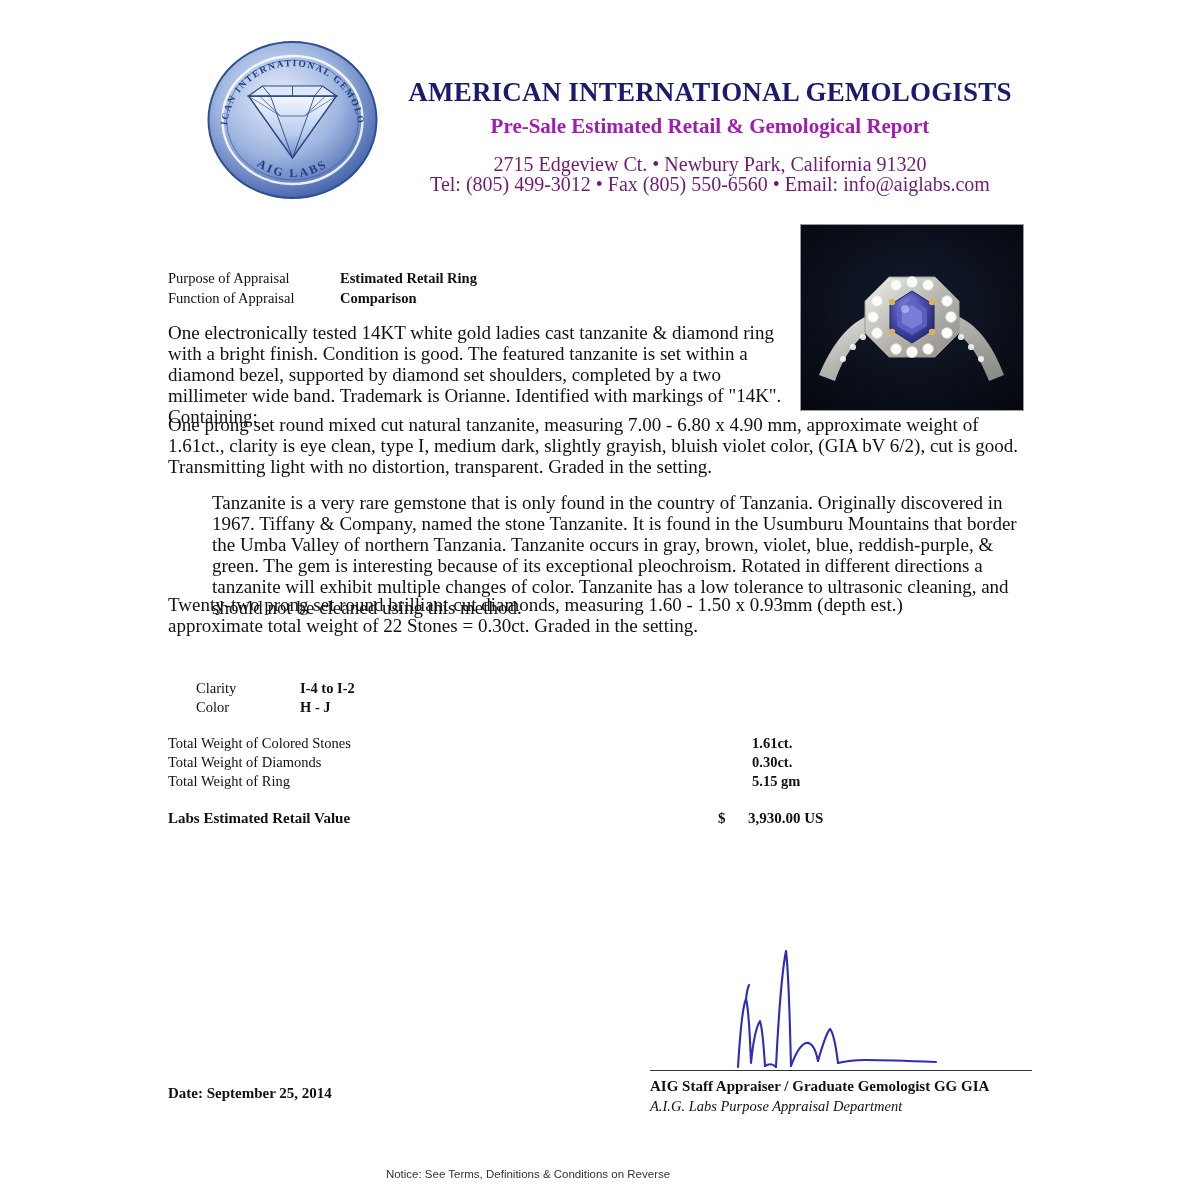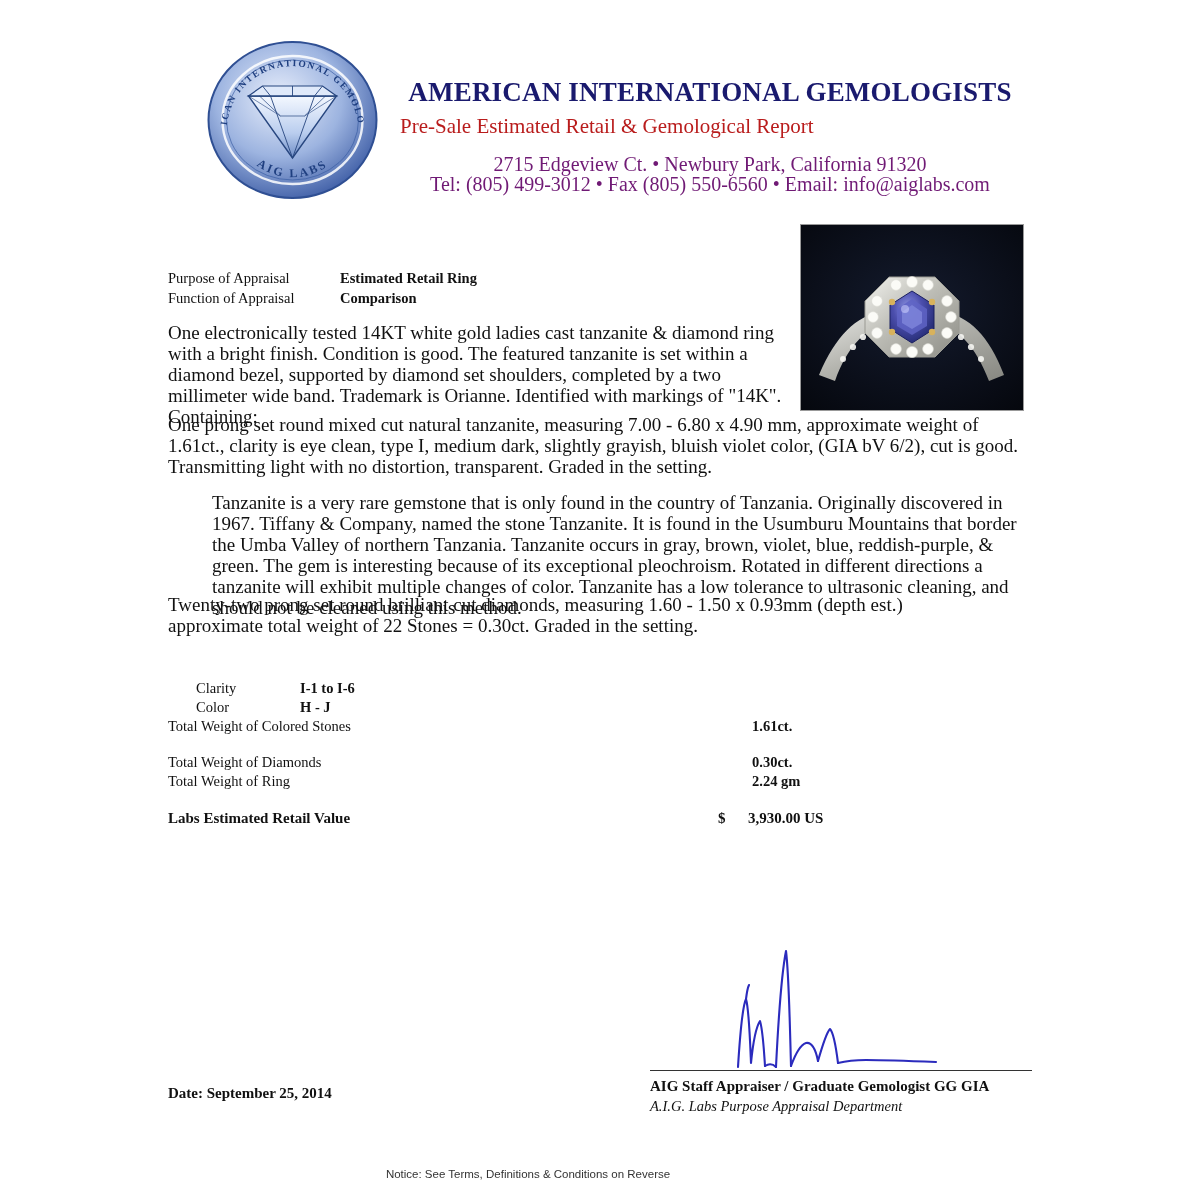--- a/index.html
+++ b/index.html
@@ -50,23 +50,24 @@
     font-size: 27px;
     letter-spacing: 0.2px;
     color: #1a1a6e;
   }
 
   .report-title {
     position: absolute;
     left: 400px;
     top: 92px;
     width: 620px;
-    font-weight: normal;
+    text-align: center;
+    font-weight: bold;
     font-size: 21px;
-    color: #b91c1c;
+    color: #a21caf;
   }
   .addr {
     position: absolute;
     left: 400px;
     top: 132px;
     width: 620px;
     text-align: center;
     font-size: 20px;
     color: #701a75;
     line-height: 20px;
@@ -108,21 +109,21 @@
   .p3 { top: 492px; width: 820px; margin-left: 44px; }
   .p4 { top: 594px; width: 800px; }
 
   .spec-label { position: absolute; left: 196px; font-size: 14.5px; }
   .spec-value { position: absolute; left: 300px; font-size: 14.5px; font-weight: bold; }
   .clarity-l { top: 680px; } .clarity-v { top: 680px; }
   .color-l  { top: 699px; } .color-v  { top: 699px; }
 
   .tot-label { position: absolute; left: 168px; font-size: 14.5px; }
   .tot-value { position: absolute; left: 752px; font-size: 14.5px; font-weight: bold; }
-  .t1 { top: 718px; } .t2 { top: 754px; } .t3 { top: 773px; }
+  .t1 { top: 735px; } .t2 { top: 754px; } .t3 { top: 773px; }
 
   .grand-label {
     position: absolute; left: 168px; top: 810px;
     font-size: 15px; font-weight: bold;
   }
   .grand-currency { position: absolute; left: 718px; top: 810px; font-size: 15px; font-weight: bold; }
   .grand-value { position: absolute; left: 748px; top: 810px; font-size: 15px; font-weight: bold; }
 
   
   .sig-area {
@@ -298,30 +299,30 @@
   <div class="val-purpose">Estimated Retail Ring</div>
   <div class="label-col row-function">Function of Appraisal</div>
   <div class="val-function">Comparison</div>
 
   <div class="para p1">One electronically tested 14KT white gold ladies cast tanzanite &amp; diamond ring with a bright finish. Condition is good.  The featured tanzanite is set within a diamond bezel, supported by diamond set shoulders, completed by a two millimeter wide band.  Trademark is Orianne.  Identified with markings of "14K".  Containing:</div>
   <div class="para p2">One prong set round mixed cut natural tanzanite, measuring 7.00 - 6.80 x 4.90 mm,  approximate weight of 1.61ct., clarity is eye clean, type I, medium dark, slightly grayish, bluish violet color, (GIA bV 6/2), cut is good.    Transmitting light with no distortion, transparent. Graded in the setting.</div>
   <div class="para p3">Tanzanite is a very rare gemstone that is only found in the country of Tanzania. Originally discovered in 1967. Tiffany &amp; Company, named the stone Tanzanite. It is found in the Usumburu Mountains that border the Umba Valley of northern Tanzania. Tanzanite occurs in gray, brown, violet, blue, reddish-purple, &amp; green. The gem is interesting because of its exceptional pleochroism. Rotated in different directions a tanzanite will exhibit multiple changes of color. Tanzanite has a low tolerance to ultrasonic cleaning, and should not be cleaned using this method.</div>
   <div class="para p4">Twenty-two prong set round brilliant cut diamonds, measuring 1.60 - 1.50 x 0.93mm (depth est.) approximate total weight of 22 Stones = 0.30ct.  Graded in the setting.</div>
 
   <div class="spec-label clarity-l">Clarity</div>
-  <div class="spec-value clarity-v">I-1 to I-6</div>
+  <div class="spec-value clarity-v">I-4 to I-2</div>
   <div class="spec-label color-l">Color</div>
   <div class="spec-value color-v">H - J</div>
 
   <div class="tot-label t1">Total Weight of Colored Stones</div>
   <div class="tot-value t1">1.61ct.</div>
   <div class="tot-label t2">Total Weight of Diamonds</div>
   <div class="tot-value t2">0.30ct.</div>
   <div class="tot-label t3">Total Weight of Ring</div>
-  <div class="tot-value t3">2.24 gm</div>
+  <div class="tot-value t3">5.15 gm</div>
 
   <div class="grand-label">Labs Estimated Retail Value</div>
   <div class="grand-currency">$</div>
   <div class="grand-value">3,930.00 US</div>
 
   <div class="sig-area">
     <svg width="380" height="140" viewBox="0 0 380 140" xmlns="http://www.w3.org/2000/svg">
       <g fill="none" stroke="#2b2bbd" stroke-width="2.1" stroke-linecap="round" stroke-linejoin="round">
         <path d="M 88,132 C 90,100 92,72 96,64 C 99,74 100,104 101,128 C 103,108 106,92 110,86 C 113,96 114,116 115,131"></path>
         <path d="M 96,64 C 97,56 98,52 99,50"></path>

